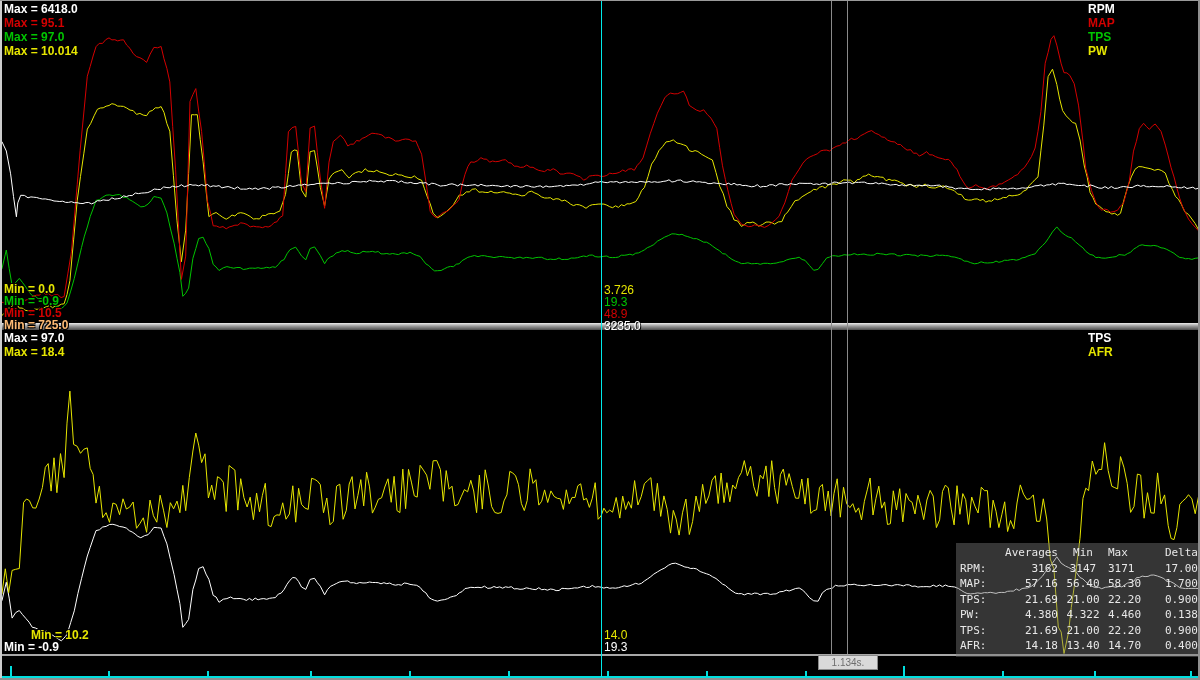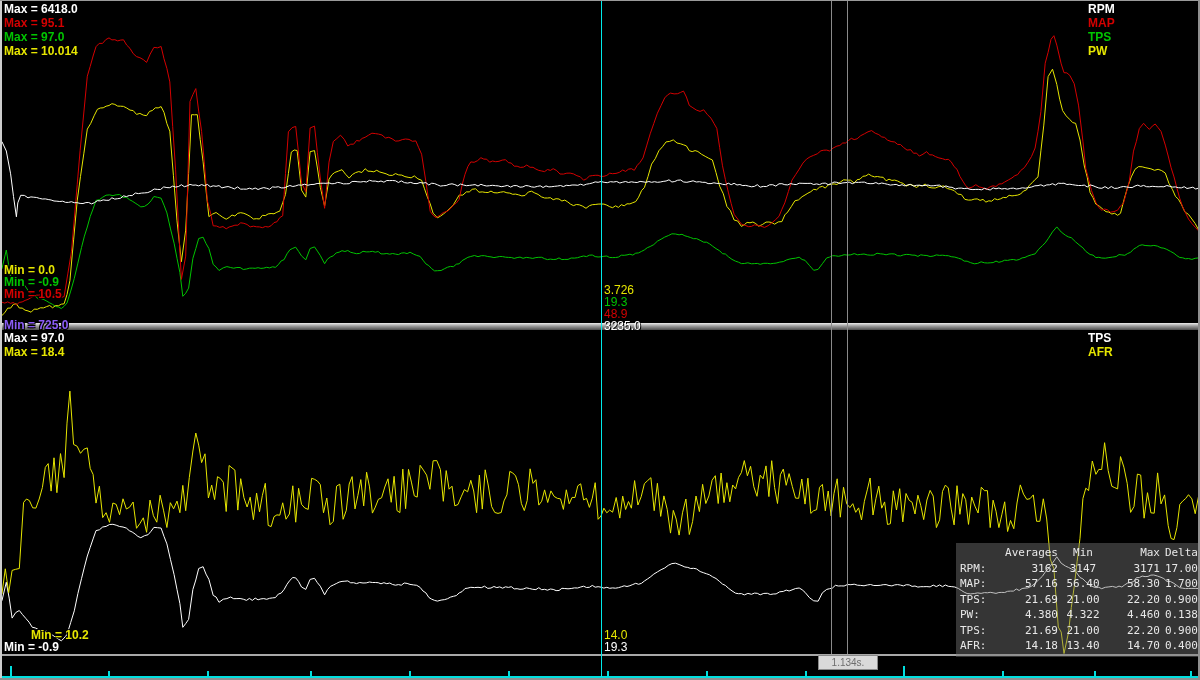--- a/index.html
+++ b/index.html
@@ -32,21 +32,21 @@
   .marker-line{position:absolute;top:1px;width:1px;height:653px;z-index:7}
   #delta-box{position:absolute;top:655px;height:13px;width:58px;z-index:9;background:#d9d9d9;
              border:1px solid #8a8a8a;color:#6e6e6e;font-size:10px;line-height:13px;text-align:center}
 
   #stats{position:absolute;left:956px;top:543px;width:242px;z-index:6;
          background:rgba(118,118,118,0.45);font-family:"DejaVu Sans Mono",monospace;
          font-size:11px;color:#e8e8e8;padding:2px 0 3px}
   .srow{display:flex;height:15.5px;line-height:15.5px}
   .c0{width:40px;padding-left:4px;text-align:left}
   .c1{width:58px;text-align:right}.c2{width:50px;text-align:center}
-  .c3{width:52px;text-align:right}.c4{width:38px;text-align:right}
+  .c3{width:52px;text-align:left}.c4{width:38px;text-align:right}
 
   #timeline{position:absolute;left:2px;top:656px;width:1196px;height:16px;background:#000;
             color:#00d6d6;font-size:11px;z-index:3}
   #tl-start{position:absolute;left:2px;top:1px}
   #tl-cursor{position:absolute;left:602px;top:1px}
   #tl-end{position:absolute;right:3px;top:1px}
   #scalebar{position:absolute;left:2px;top:672px;width:1196px;height:6px;background:#000;z-index:3}
   #baseline{position:absolute;left:0;bottom:0;width:100%;height:2px;background:#00dede}
   .tick{position:absolute;width:2px;background:#00dede;bottom:1px}
 </style>
@@ -75,21 +75,21 @@
     <div class="lblcol legend" id="p1leg">
         <div class="lbl" style="color: rgb(255, 255, 255);">RPM</div>
         <div class="lbl" style="color: rgb(212, 0, 0);">MAP</div>
         <div class="lbl" style="color: rgb(0, 196, 0);">TPS</div>
         <div class="lbl" style="color: rgb(230, 230, 0);">PW</div>
       </div>
     <div class="lblcol mins" id="p1min" style="left:2px;bottom:-8px">
         <div class="lbl" style="color: rgb(230, 230, 0);">Min = 0.0</div>
         <div class="lbl" style="color: rgb(0, 196, 0);">Min = -0.9</div>
         <div class="lbl" style="color: rgb(212, 0, 0);">Min = 10.5</div>
-        <div class="lbl" style="color: #8b5cf6; margin-top: 19px;">Min = 725.0</div>
+        <div class="lbl" style="color: #fdba74;">Min = 725.0</div>
       </div>
     <div class="lblcol curs" id="p1cur" style="left:602px;bottom:-9px">
         <div class="lbl" style="color: rgb(230, 230, 0);">3.726</div>
         <div class="lbl" style="color: rgb(0, 196, 0);">19.3</div>
         <div class="lbl" style="color: rgb(212, 0, 0);">48.9</div>
         <div class="lbl" style="color: rgb(255, 255, 255);">3235.0</div>
       </div>
   </div>
 
   <div id="divider"></div>

